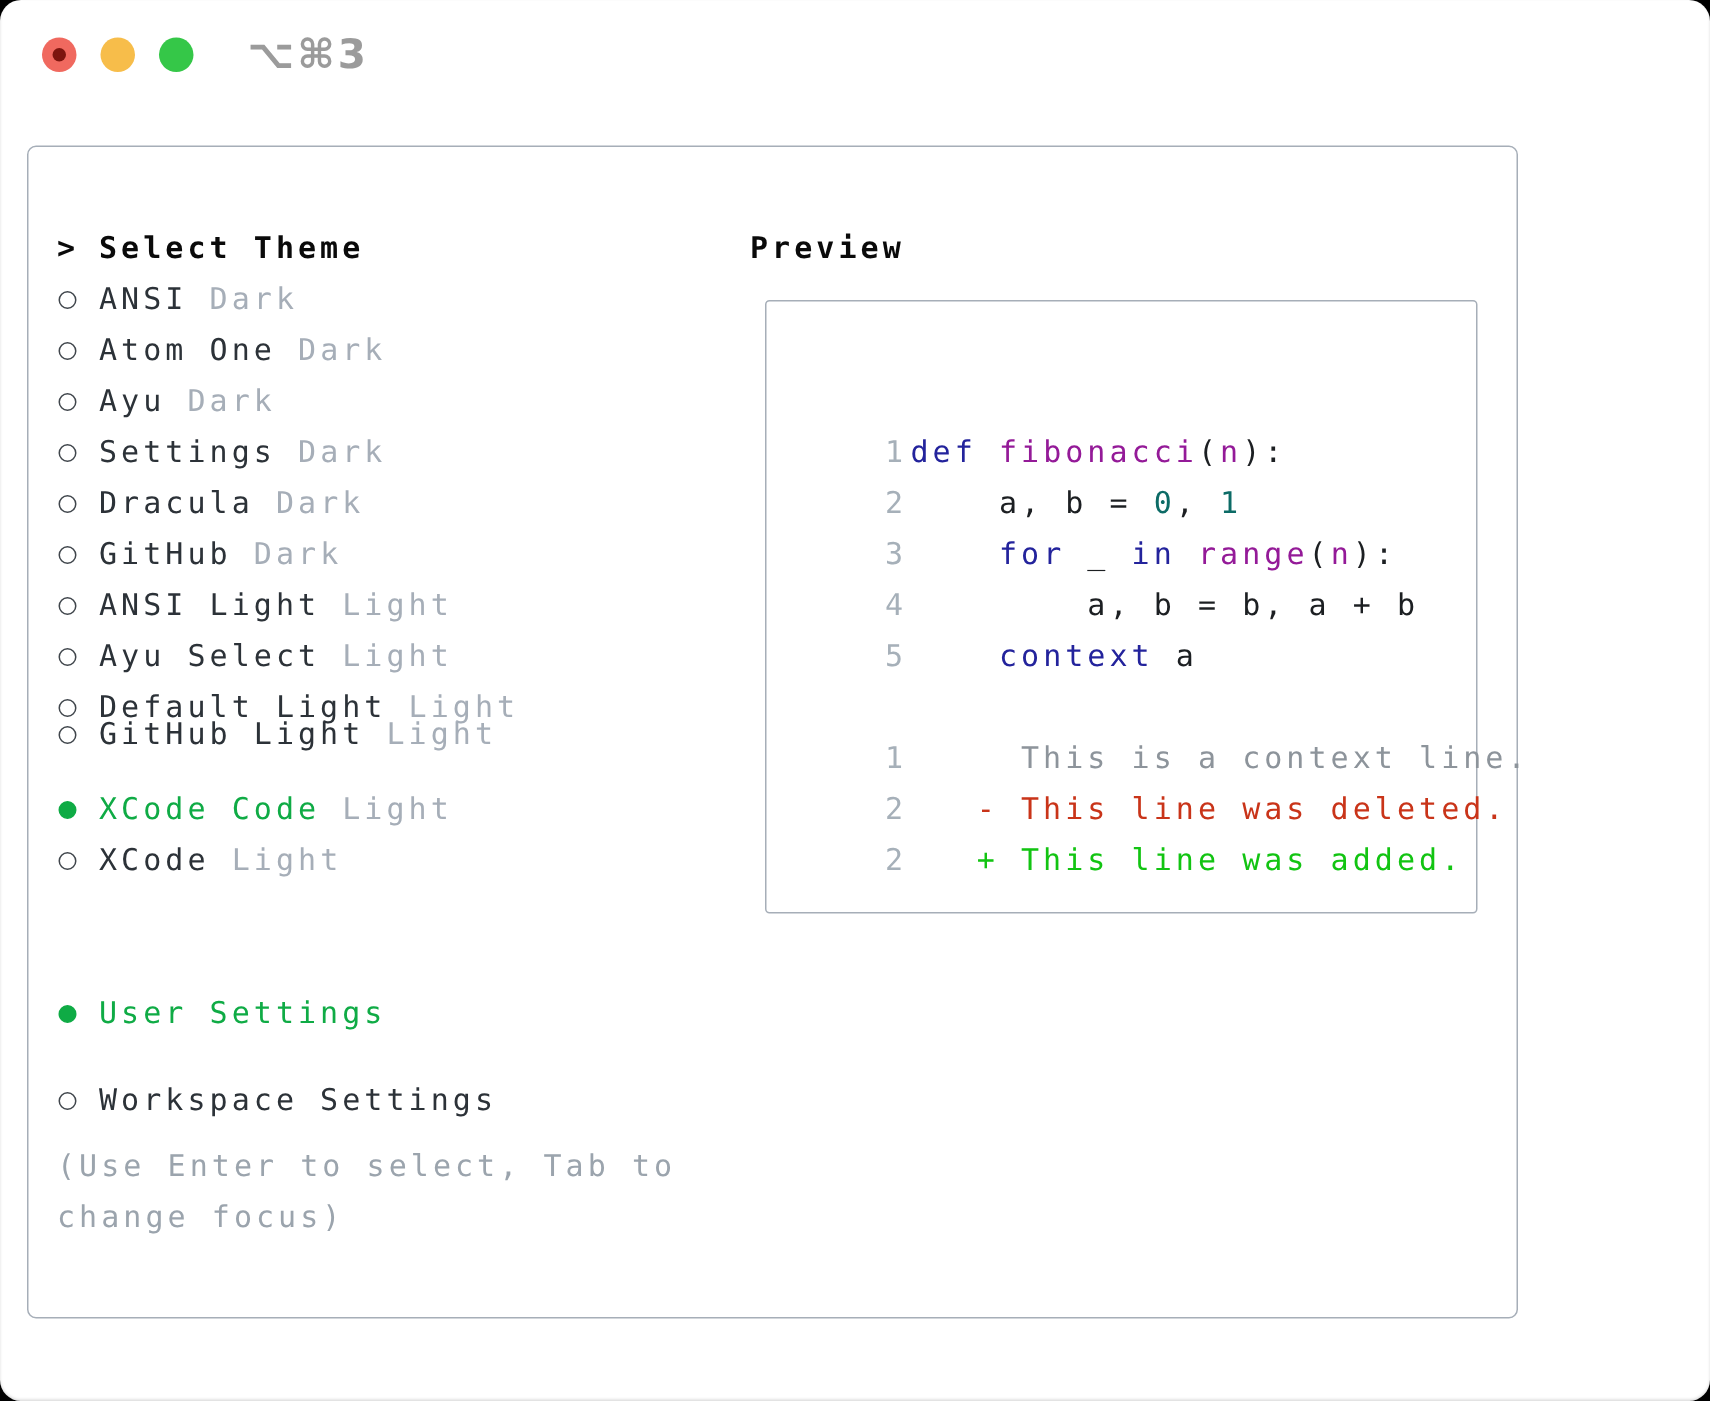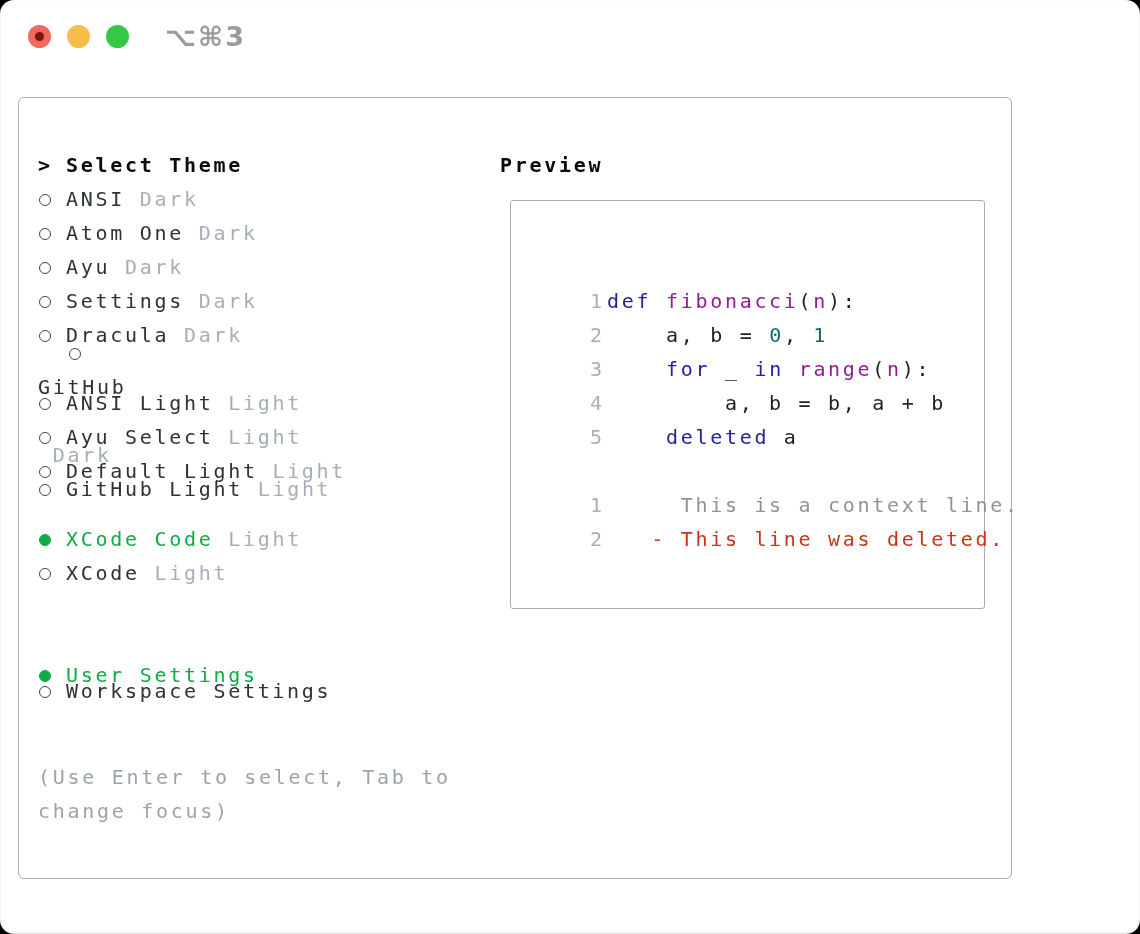--- a/index.html
+++ b/index.html
@@ -86,21 +86,21 @@
   </div>
   <div class="row" style="left:38px; top:250px;">
     <span class="marker"><span class="dot"></span></span><span class="name">Ayu</span><span class="tag"> </span><span class="tag">Dark</span>
   </div>
   <div class="row" style="left:38px; top:284px;">
     <span class="marker"><span class="dot"></span></span><span class="name">Settings</span><span class="tag"> </span><span class="tag">Dark</span>
   </div>
   <div class="row" style="left:38px; top:318px;">
     <span class="marker"><span class="dot"></span></span><span class="name">Dracula</span><span class="tag"> </span><span class="tag">Dark</span>
   </div>
-  <div class="row" style="left:38px; top:336px;flex-direction:column;">
+  <div class="row" style="left:38px; top:352px;">
     <span class="marker"><span class="dot"></span></span><span class="name">GitHub</span><span class="tag"> </span><span class="tag">Dark</span>
   </div>
   <div class="row" style="left:38px; top:386px;">
     <span class="marker"><span class="dot"></span></span><span class="name">ANSI Light</span><span class="tag"> </span><span class="tag">Light</span>
   </div>
   <div class="row" style="left:38px; top:420px;">
     <span class="marker"><span class="dot"></span></span><span class="name">Ayu Select</span><span class="tag"> </span><span class="tag">Light</span>
   </div>
   <div class="row" style="left:38px; top:454px;">
     <span class="marker"><span class="dot"></span></span><span class="name">Default Light</span><span class="tag"> </span><span class="tag">Light</span>
@@ -111,21 +111,21 @@
   <div class="row selected" style="left:38px; top:522px;">
     <span class="marker"><span class="dot filled"></span></span><span class="name">XCode Code</span><span class="tag"> </span><span class="tag">Light</span>
   </div>
   <div class="row" style="left:38px; top:556px;">
     <span class="marker"><span class="dot"></span></span><span class="name">XCode</span><span class="tag"> </span><span class="tag">Light</span>
   </div>
 
   <div class="row selected" style="left:38px; top:658px;">
     <span class="marker"><span class="dot filled"></span></span><span class="name">User Settings</span>
   </div>
-  <div class="row" style="left:38px; top:674px;">
+  <div class="row" style="left:38px; top:716px;">
     <span class="marker"><span class="dot"></span></span><span class="name">Workspace Settings</span>
   </div>
 
   <div class="row helprow" style="left:38px; top:794px;">change focus)</div>
   <div class="row helprow" style="left:38px; top:760px;">(Use Enter to select, Tab to</div>
 
   <div class="row" style="left:500px; top:148px;">
     <span class="hdr">Preview</span>
   </div>
   <div class="preview-box"></div>
@@ -136,23 +136,26 @@
   <div class="codeline" style="top:284px;">
     <span class="ln">2</span><span class="pln">    a, b = </span><span class="lit">0</span><span class="pln">, </span><span class="lit">1</span>
   </div>
   <div class="codeline" style="top:318px;">
     <span class="ln">3</span><span class="pln">    </span><span class="kwd">for</span><span class="pln"> _ </span><span class="kwd">in</span><span class="pln"> </span><span class="typ">range</span><span class="pln">(</span><span class="typ">n</span><span class="pln">):</span>
   </div>
   <div class="codeline" style="top:352px;">
     <span class="ln">4</span><span class="pln">        a, b = b, a + b</span>
   </div>
   <div class="codeline" style="top:386px;">
-    <span class="ln">5</span><span class="pln">    </span><span class="kwd">deleted</span><span class="pln"> a</span>
+    <span class="ln">5</span><span class="pln">    </span><span class="kwd">context</span><span class="pln"> a</span>
   </div>
 
   <div class="codeline" style="top:454px;">
     <span class="ln">1</span><span class="ctx">     This is a context line.</span>
   </div>
   <div class="codeline" style="top:488px;">
     <span class="ln">2</span><span class="del">   - This line was deleted.</span>
   </div>
+  <div class="codeline" style="top:522px;">
+    <span class="ln">2</span><span class="add">   + This line was added.</span>
+  </div>
 
 </div>
 
 </body></html>

